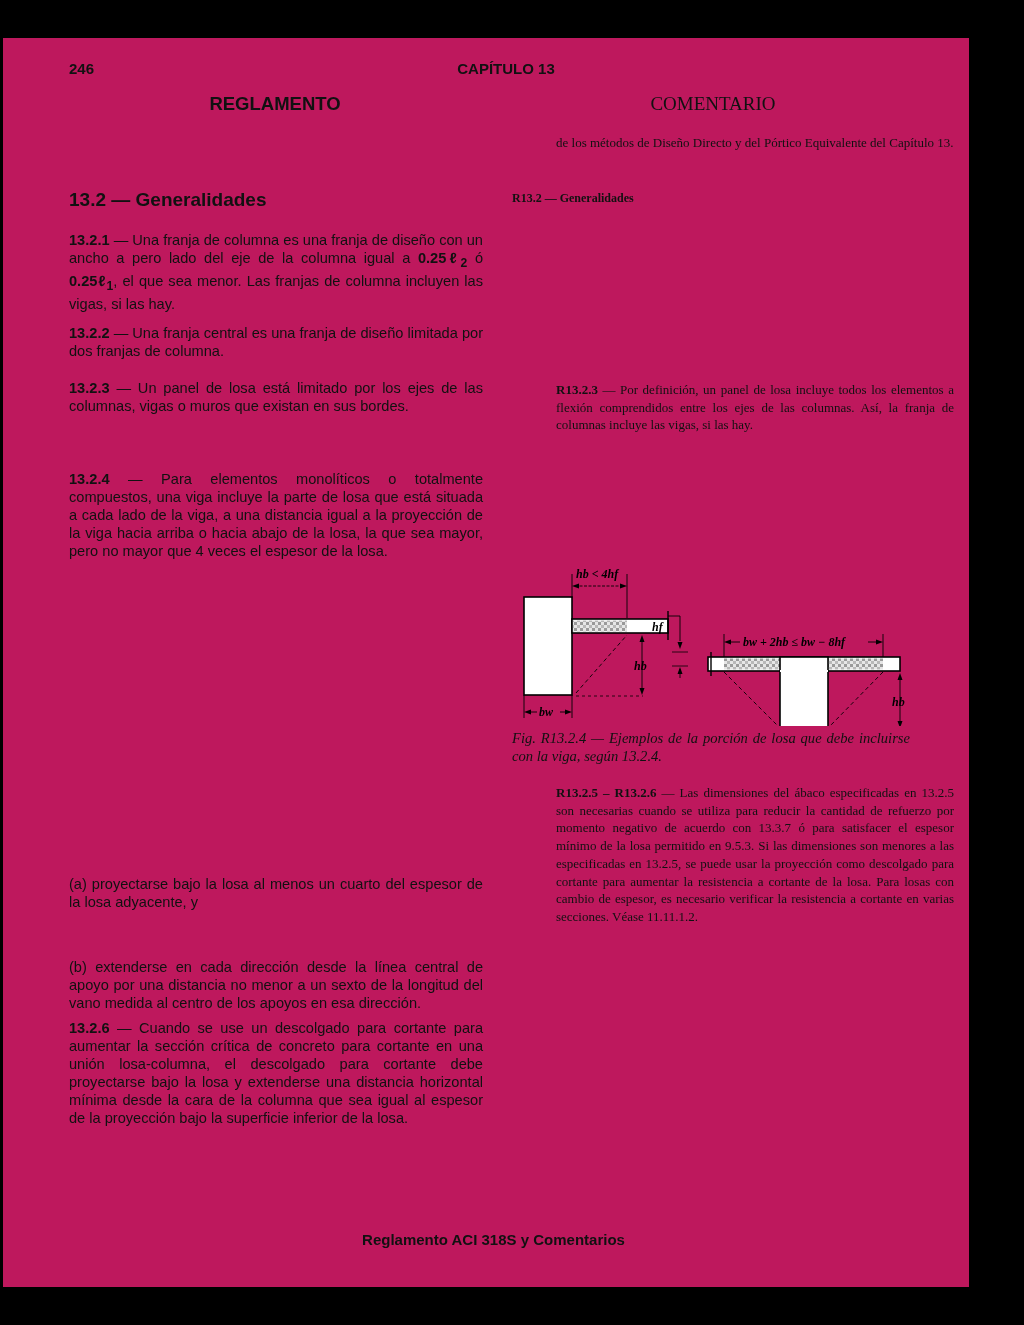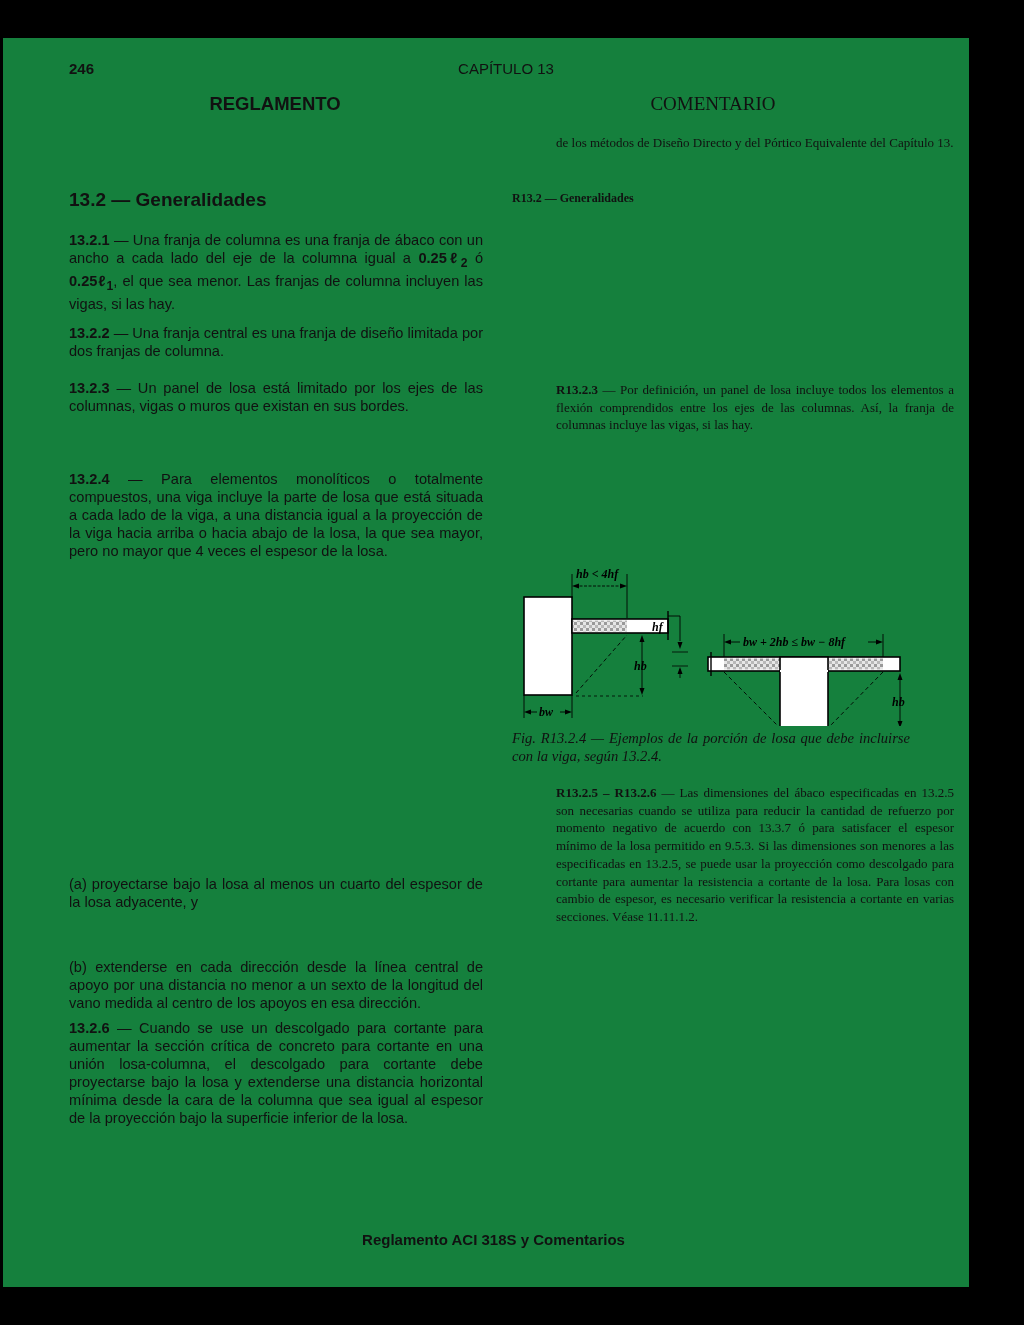--- a/index.html
+++ b/index.html
@@ -2,27 +2,27 @@
 <html><head>
 <meta charset="utf-8">
 <style>
   html, body { margin: 0; padding: 0; }
   body {
     width: 1024px; height: 1325px; background: #000;
     position: relative; overflow: hidden;
   }
   .page {
     position: absolute; left: 3px; top: 38px; width: 966px; height: 1249px;
-    background: #15803d; color: #111;
+    background: #be185d; color: #111;
   }
   .sans { font-family: "Liberation Sans", sans-serif; }
   .serif { font-family: "Liberation Serif", serif; }
   .abs { position: absolute; }
   .page-num { left: 66px; top: 22px; font-size: 15px; font-weight: bold; }
-  .chapter { left: 0; width: 966px; top: 22px; text-align: center; font-size: 15px; font-weight: normal; padding-left: 40px; box-sizing: border-box; }
+  .chapter { left: 0; width: 966px; top: 22px; text-align: center; font-size: 15px; font-weight: bold; padding-left: 40px; box-sizing: border-box; }
   .col-head-left { left: 57px; width: 430px; top: 55px; text-align: center; font-size: 18.5px; font-weight: bold; }
   .col-head-right { left: 505px; width: 410px; top: 55px; text-align: center; font-size: 19px; }
   .left-col { left: 66px; width: 414px; font-size: 14.6px; line-height: 18px; text-align: justify; }
   .right-col { left: 509px; width: 398px; font-size: 13px; line-height: 17.7px; text-align: justify; margin-left: 44px; }
   .sec-title-l { left: 66px; top: 151px; font-size: 19px; font-weight: bold; }
   .sec-title-r { left: 509px; top: 153px; font-size: 12px; font-weight: bold; }
   b { font-weight: bold; }
   .caption { left: 509px; width: 398px; top: 692px; font-size: 14.6px; line-height: 17.7px; font-style: italic; text-align: justify; }
   .footer { left: 0; width: 966px; top: 1193px; text-align: center; font-size: 15px; font-weight: bold; padding-left: 15px; box-sizing: border-box; }
   .figure { left: 505px; top: 518px; }
@@ -37,21 +37,21 @@
   <div class="abs sans chapter">CAPÍTULO 13</div>
   <div class="abs sans col-head-left">REGLAMENTO</div>
   <div class="abs serif col-head-right">COMENTARIO</div>
 
   <div class="abs serif right-col" style="top:96px;">de los métodos de Diseño Directo y del Pórtico Equivalente del Capítulo 13.</div>
 
   <div class="abs sans sec-title-l">13.2 — Generalidades</div>
   <div class="abs serif sec-title-r">R13.2 — Generalidades</div>
 
   <div class="abs sans left-col" style="top:193px;">
-    <b>13.2.1</b><span> — Una franja de columna es una franja de ábaco con un ancho a cada lado del eje de la columna igual a </span><b><span>0.25ℓ</span><sub>2</sub></b><span> ó </span><b><span>0.25ℓ</span><sub>1</sub></b><span>, el que sea menor. Las franjas de columna incluyen las vigas, si las hay.</span>
+    <b>13.2.1</b><span> — Una franja de columna es una franja de diseño con un ancho a pero lado del eje de la columna igual a </span><b><span>0.25ℓ</span><sub>2</sub></b><span> ó </span><b><span>0.25ℓ</span><sub>1</sub></b><span>, el que sea menor. Las franjas de columna incluyen las vigas, si las hay.</span>
   </div>
 
   <div class="abs sans left-col" style="top:286px;">
     <b>13.2.2</b><span> — Una franja central es una franja de diseño limitada por dos franjas de columna.</span>
   </div>
 
   <div class="abs sans left-col" style="top:341px;">
     <b>13.2.3</b><span> — Un panel de losa está limitado por los ejes de las columnas, vigas o muros que existan en sus bordes.</span>
   </div>
 

